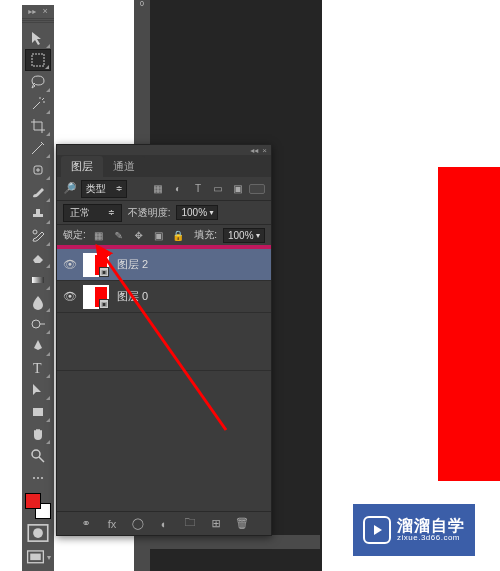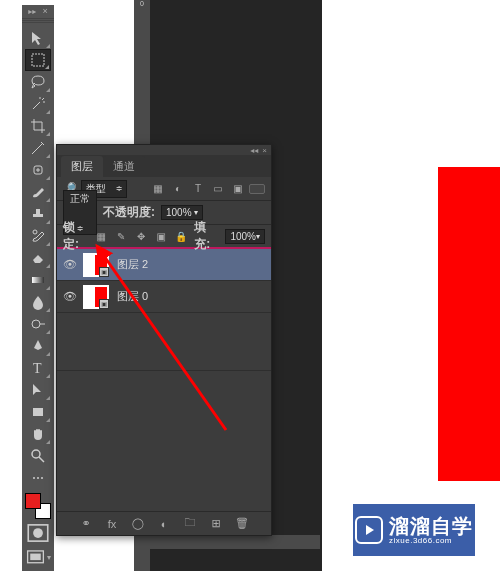--- a/index.html
+++ b/index.html
@@ -30,45 +30,45 @@
     .tabs { height: 22px; background: #333; display: flex; align-items: flex-end; padding-left: 4px; }
     .tab { padding: 3px 10px; font-size: 11px; color: #aaa; background: #333; border-top-left-radius: 3px; border-top-right-radius: 3px; }
     .tab.active { background: #3c3c3c; color: #ddd; margin-top: 19px; }
     .filter-row { height: 24px; background: #3c3c3c; display: flex; align-items: center; padding: 0 6px; gap: 4px; border-bottom: 1px solid #2a2a2a; }
     .search-icon { color: #ccc; font-size: 11px; }
     .type-sel { flex: 0 0 auto; background: #2a2a2a; border: 1px solid #1a1a1a; color: #ddd; font-size: 10px; padding: 1px 4px; display: flex; align-items: center; gap: 10px; }
     .filter-icons { display: flex; gap: 6px; margin-left: auto; }
     .filter-icons span { width: 14px; height: 14px; display: flex; align-items: center; justify-content: center; color: #aaa; font-size: 10px; }
     .tog { width: 16px; height: 10px; border: 1px solid #666; background: #444; border-radius: 2px; }
     .blend-row { height: 24px; display: flex; align-items: center; padding: 0 6px; gap: 6px; border-bottom: 1px solid #2a2a2a; }
-    .blend-sel { background: #2a2a2a; border: 1px solid #1a1a1a; color: #ddd; font-size: 10px; padding: 1px 6px; display: flex; align-items: center; gap: 18px; flex-direction: column; }
-    .lbl { color: #ccc; font-size: 12px; font-weight: bold; }
+    .blend-sel { background: #2a2a2a; border: 1px solid #1a1a1a; color: #ddd; font-size: 10px; padding: 1px 6px; display: flex; align-items: center; gap: 18px; }
+    .lbl { color: #ccc; font-size: 10px; }
     .pct-box { background: #2a2a2a; border: 1px solid #1a1a1a; color: #ddd; font-size: 10px; padding: 1px 4px; width: 42px; display: flex; justify-content: space-between; align-items: center; }
-    .lock-row { height: 24px; display: flex; align-items: center; padding: 0 6px; gap: 6px; border-bottom: 2px solid #be185d; }
+    .lock-row { height: 24px; display: flex; align-items: center; padding: 0 6px; gap: 6px; border-bottom: 4px solid #be185d; }
     .lock-icons { display: flex; gap: 6px; }
     .lock-icons span { width: 14px; height: 14px; display: flex; align-items: center; justify-content: center; color: #aaa; font-size: 10px; }
     .layers-list { background: #3c3c3c; }
     .layer { height: 32px; display: flex; align-items: center; border-bottom: 1px solid #2e2e2e; }
     .layer.sel { background: #5a6a8a; }
     .layer.gap { height: 58px; background: #3c3c3c; }
     .eye { width: 26px; display: flex; align-items: center; justify-content: center; color: #ccc; font-size: 11px; }
     .thumb { width: 26px; height: 24px; background: #fff; border: 2px solid #fff; margin-right: 8px; position: relative; }
     .thumb .redblock { position: absolute; right: 0; top: 0; width: 12px; height: 100%; }
     .thumb .smart { position: absolute; right: -2px; bottom: -2px; width: 10px; height: 10px; background: #ccc; border: 1px solid #333; display: flex; align-items: center; justify-content: center; font-size: 6px; color: #333; }
     .layer-name { font-size: 11px; color: #ddd; }
     .panel-footer { height: 24px; background: #3c3c3c; display: flex; align-items: center; justify-content: center; gap: 12px; border-top: 1px solid #2a2a2a; }
     .panel-footer span { color: #aaa; font-size: 11px; width: 14px; text-align: center; }
     .big-arrow { position: absolute; pointer-events: none; }
     
     .red-rect { position: absolute; right: 0; top: 167px; width: 62px; height: 314px; }
     .zixue-badge { position: absolute; right: 25px; bottom: 15px; width: 122px; height: 52px; background: #3b5ea8; display: flex; align-items: center; justify-content: center; gap: 6px; color: #fff; }
     .zixue-logo { width: 28px; height: 28px; border: 2px solid #fff; border-radius: 6px; display: flex; align-items: center; justify-content: center; }
     .zixue-logo svg { width: 16px; height: 16px; }
     .zixue-text { display: flex; flex-direction: column; line-height: 1.1; }
-    .zixue-main { font-size: 20px; font-weight: bold; letter-spacing: 1px; }
+    .zixue-main { font-size: 16px; font-weight: bold; letter-spacing: 1px; }
     .zixue-sub { font-size: 8px; letter-spacing: 0.5px; }
     .chev { font-size: 8px; }
   </style>
 </head>
 <body>
 
 <div class="dark-area"></div>
 <div class="ruler-v">
   <div class="ruler-seg rtick">0</div>
 </div>

